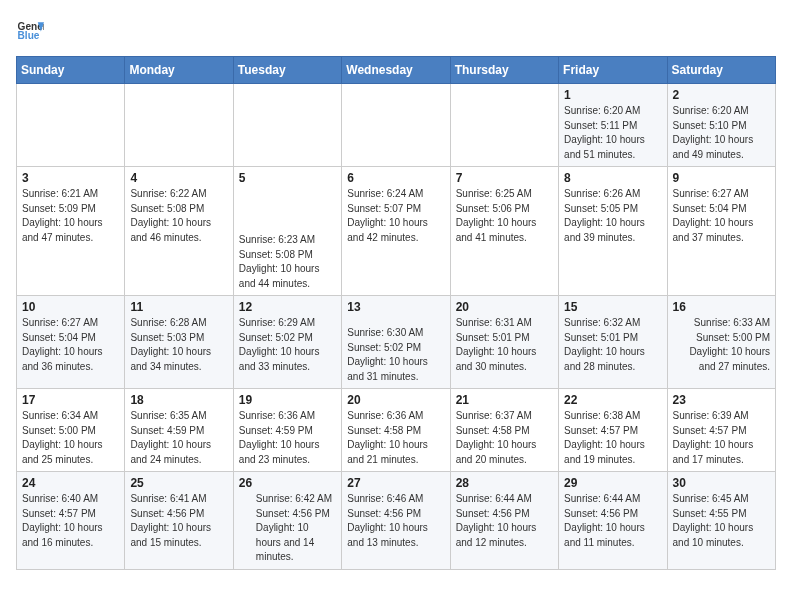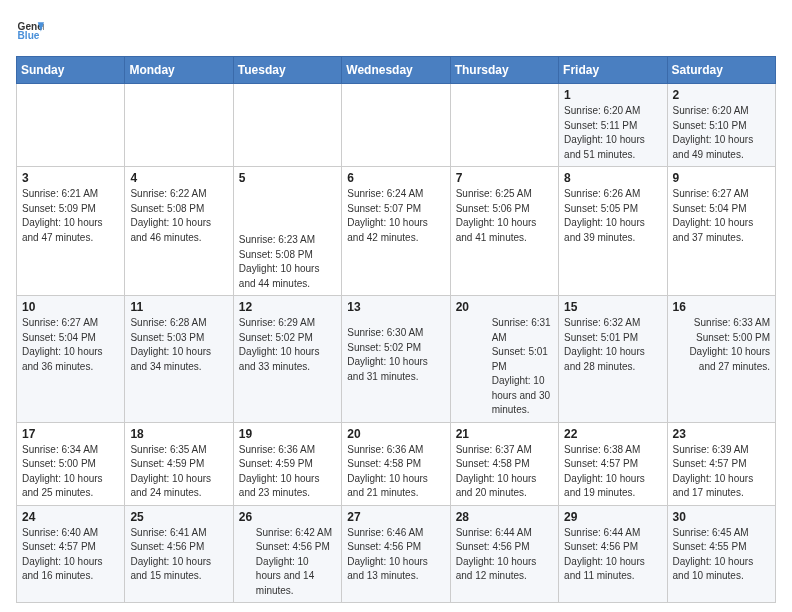--- a/index.html
+++ b/index.html
@@ -208,21 +208,21 @@
 Daylight: 10 hours and 33 minutes.</div>
           </td>
           <td>
             <span class="day-num">13</span>
             <div class="cell-info" style="white-space: pre-line; margin-top: 12px;">Sunrise: 6:30 AM
 Sunset: 5:02 PM
 Daylight: 10 hours and 31 minutes.</div>
           </td>
           <td>
             <span class="day-num">20</span>
-            <div class="cell-info" style="white-space: pre-line; margin-left: 36px;">Sunrise: 6:31 AM
+            <div class="cell-info" style="white-space: pre-line;">Sunrise: 6:31 AM
 Sunset: 5:01 PM
 Daylight: 10 hours and 30 minutes.</div>
           </td>
           <td>
             <span class="day-num">15</span>
             <div class="cell-info" style="white-space: pre-line;">Sunrise: 6:32 AM
 Sunset: 5:01 PM
 Daylight: 10 hours and 28 minutes.</div>
           </td>
           <td>

